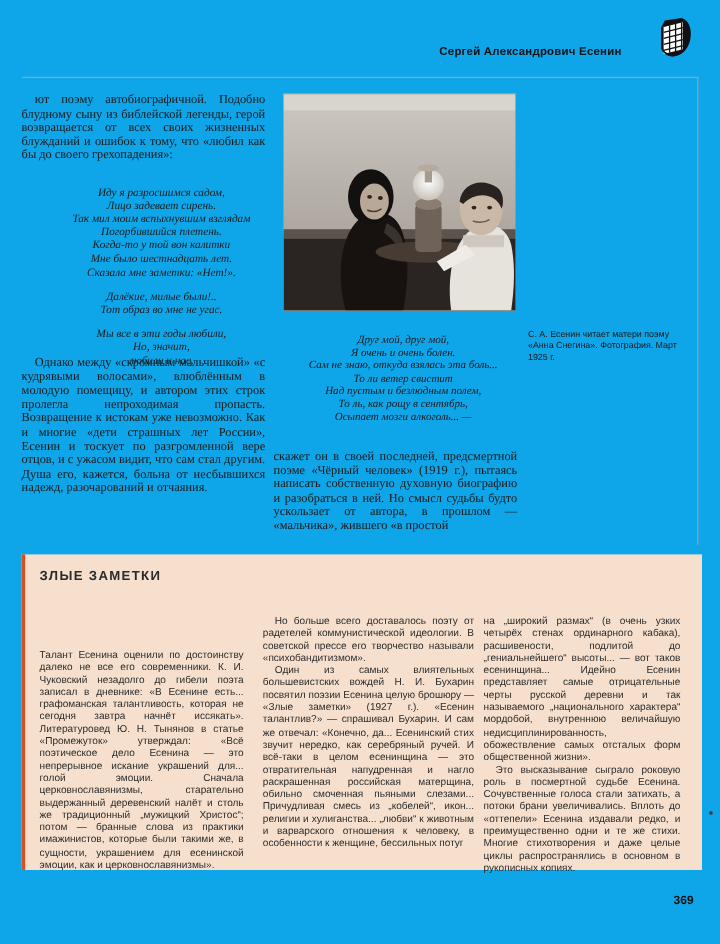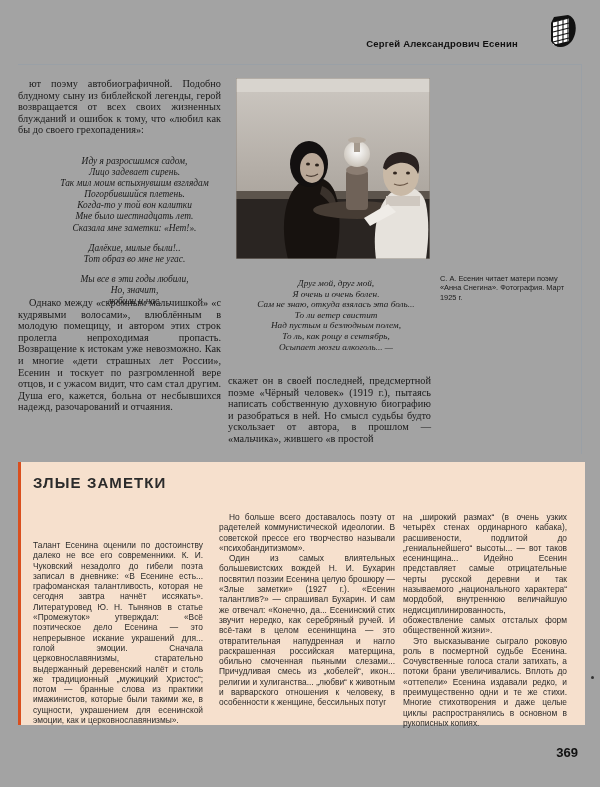--- a/index.html
+++ b/index.html
@@ -4,21 +4,21 @@
 <style>
   html, body {
     margin: 0;
     padding: 0;
     background: #ffffff;
   }
   .page {
     position: relative;
     width: 600px;
     height: 787px;
-    background: #a3a3a3;
+    background: #0ea5e9;
     font-family: "Liberation Serif", serif;
     color: #1a1a1a;
     overflow: hidden;
   }
 
   
   .header {
     position: absolute;
     top: 38px;
     left: 20px;
@@ -152,21 +152,21 @@
   }
   .sidebox-inner {
     position: absolute;
     inset: 0;
   }
   .sb-title {
     position: absolute;
     left: 12px;
     top: 12px;
     font-family: "Liberation Sans", sans-serif;
-    font-size: 15px;
+    font-size: 11px;
     font-weight: bold;
     letter-spacing: 1.1px;
     color: #2b2b2b;
   }
   .sb-col {
     position: absolute;
     font-family: "Liberation Sans", sans-serif;
     font-size: 8.4px;
     line-height: 10.3px;
     text-align: justify;
@@ -181,21 +181,21 @@
   #sb-col1 { left: 12px;  top: 38px;  width: 170px; }
   #sb-col2 { left: 198px; top: 10px;  width: 176px; }
   #sb-col3 { left: 382px; top: 10px;  width: 164px; }
 
   
   .page-number {
     position: absolute;
     right: 22px;
     top: 745px;
     font-family: "Liberation Sans", sans-serif;
-    font-size: 13px;
+    font-size: 10px;
     font-weight: bold;
     color: #111;
   }
   .edge-mark {
     position: absolute;
     right: 6px;
     top: 676px;
     width: 3px;
     height: 3px;
     background: #333;

